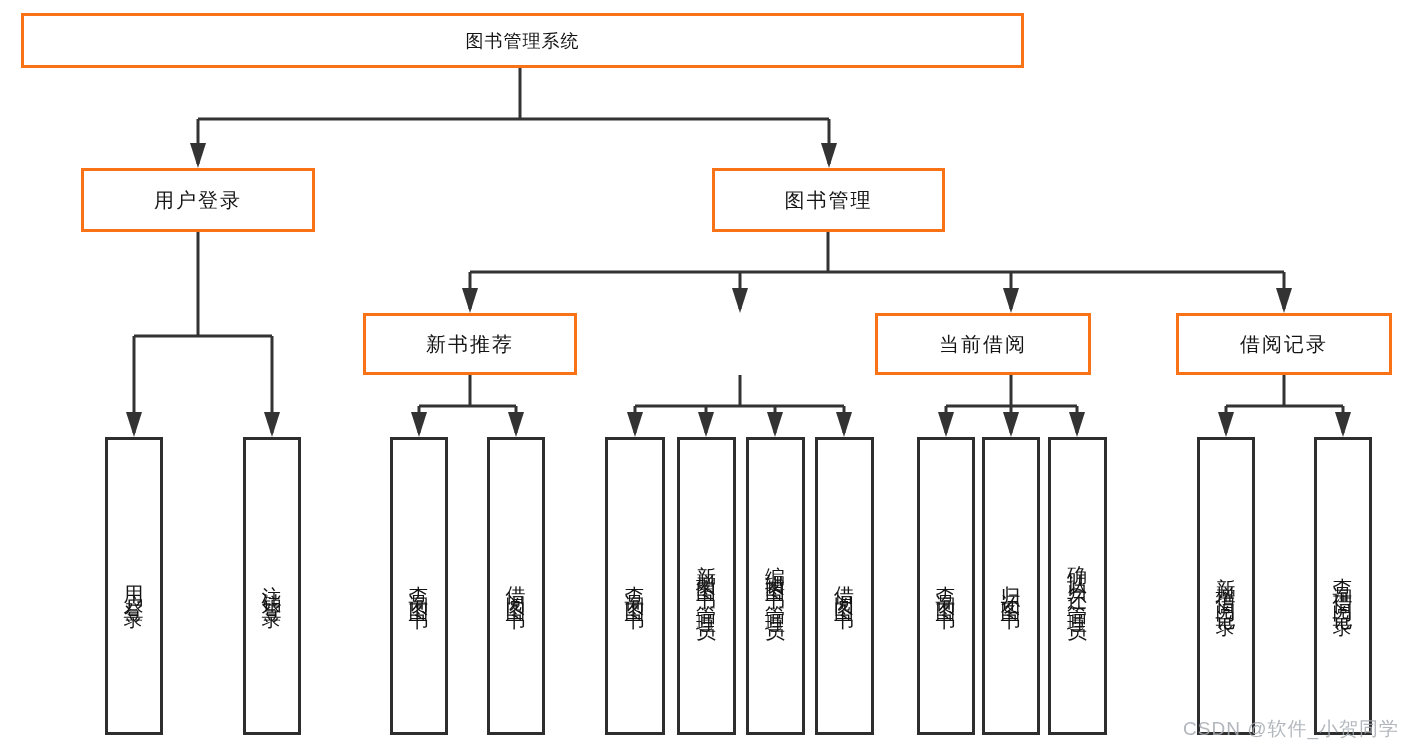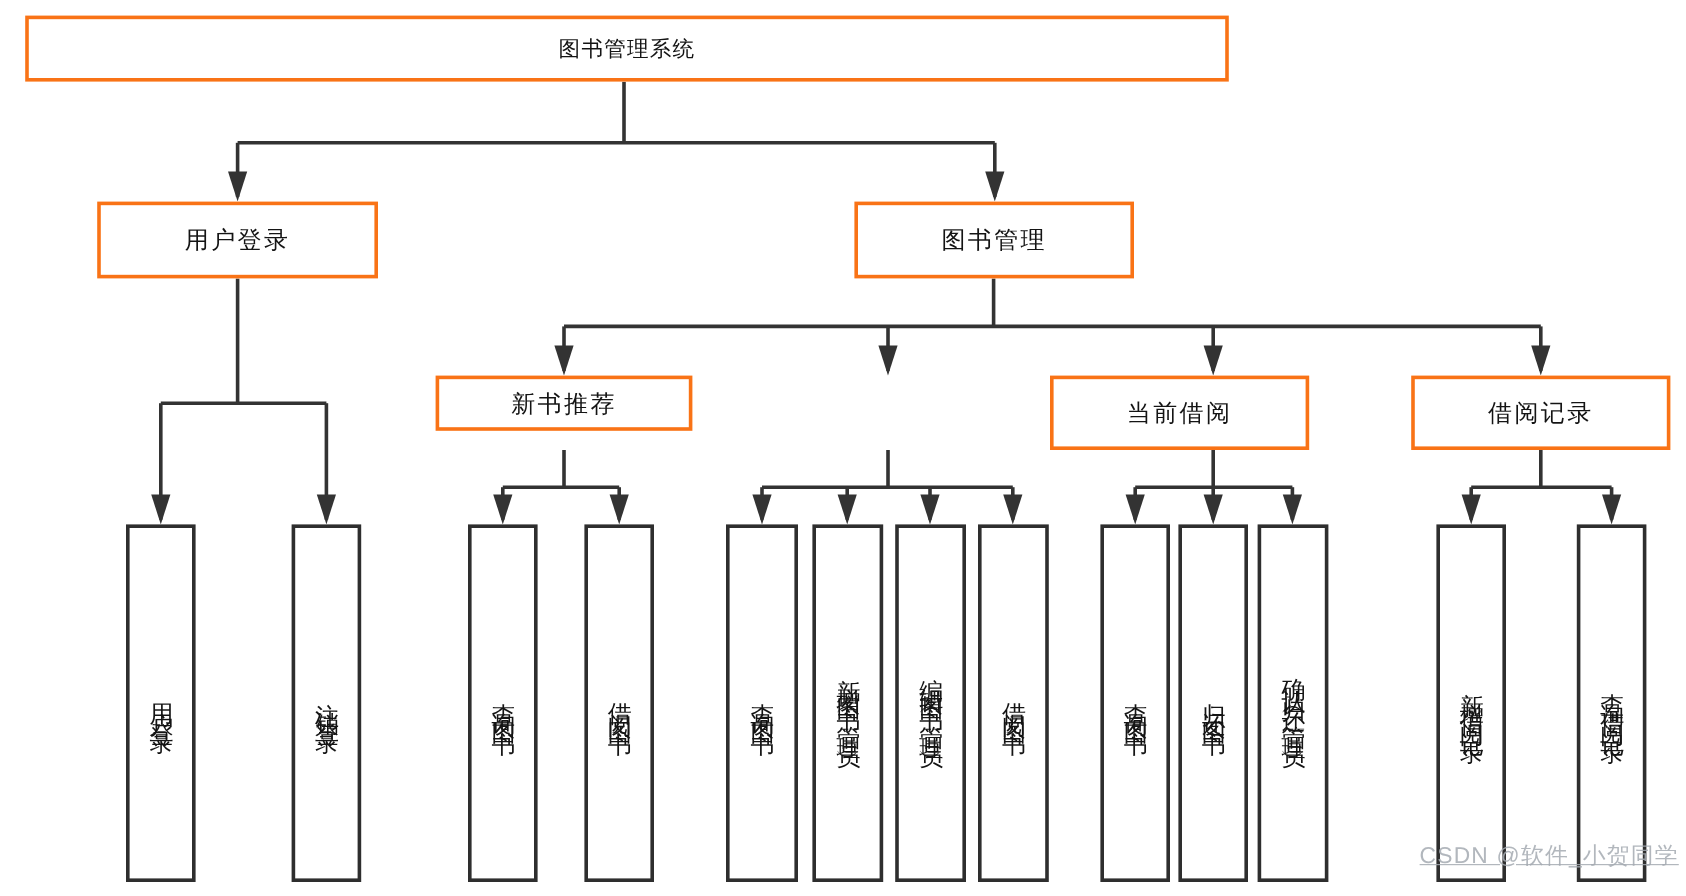--- a/index.html
+++ b/index.html
@@ -39,27 +39,26 @@
     writing-mode:vertical-rl;
     text-orientation:mixed;
     color:#141414;
     font-size:20px;
     line-height:1;
     letter-spacing:8px;
     max-height:284px;
   }
   .watermark{
     position:absolute;
-    right:6px;bottom:21px;
+    right:6px;bottom:5px;
     z-index:5;
     font-size:19px;
     color:rgba(164,170,178,0.85);
     letter-spacing:1px;
     white-space:nowrap;
-    text-decoration:underline;
   }
 </style>
 </head>
 <body>
 
 <div class="canvas">
 
   <svg class="connectors" width="1405" height="747" viewBox="0 0 1405 747">
     <g stroke="#333333" stroke-width="3" fill="none">
 
@@ -130,21 +129,21 @@
     <span class="hlabel title">图书管理系统</span>
   </div>
 
   <div class="hbox" style="left:81px;top:168px;width:234px;height:64px">
     <span class="hlabel">用户登录</span>
   </div>
   <div class="hbox" style="left:712px;top:168px;width:233px;height:64px">
     <span class="hlabel">图书管理</span>
   </div>
 
-  <div class="hbox" style="left:363px;top:313px;width:214px;height:46px">
+  <div class="hbox" style="left:363px;top:313px;width:214px;height:62px">
     <span class="hlabel">新书推荐</span>
   </div>
   <div class="hbox" style="left:875px;top:313px;width:216px;height:62px">
     <span class="hlabel">当前借阅</span>
   </div>
   <div class="hbox" style="left:1176px;top:313px;width:216px;height:62px">
     <span class="hlabel">借阅记录</span>
   </div>
 
   <div class="vbox" style="left:105px;width:58px">

